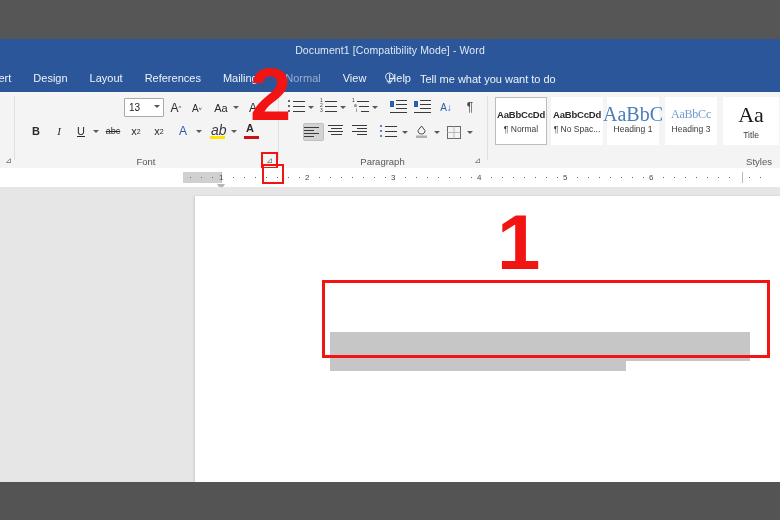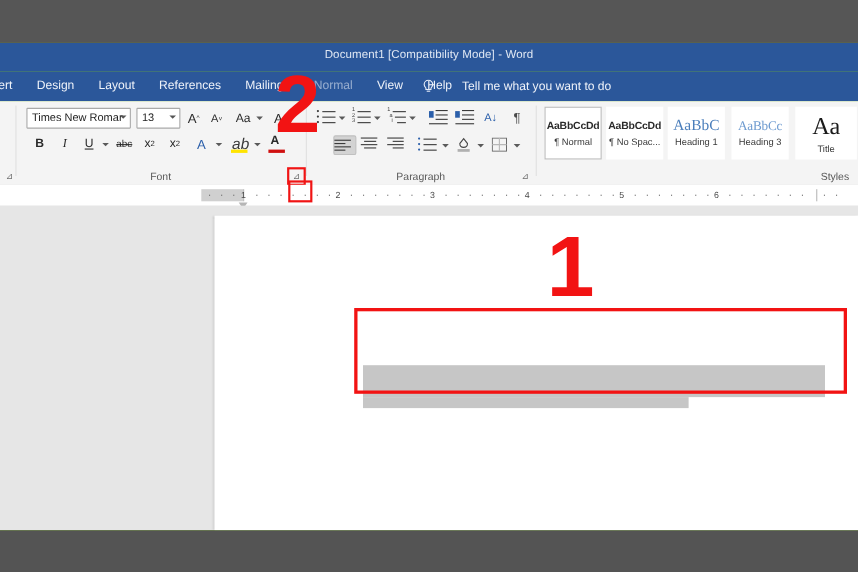--- a/index.html
+++ b/index.html
@@ -83,21 +83,21 @@
   .indenticon s{position:absolute;background:#2b5faa;text-decoration:none;}
 
   
   .stylebox{
     position:absolute;top:5px;width:52px;height:48px;background:#fff;
     display:flex;flex-direction:column;align-items:center;justify-content:center;
     cursor:pointer;box-sizing:border-box;
   }
   .stylebox.sel{border:1px solid #bcbcbc;}
   .st-prev{font-size:9.5px;font-weight:bold;color:#2a2a2a;letter-spacing:-.2px;line-height:13px;}
-  .st-prev.h1{font-size:14px;font-weight:normal;color:#4a7ebb;font-family:"Liberation Serif",serif;letter-spacing:0;}
+  .st-prev.h1{font-size:20px;font-weight:normal;color:#4a7ebb;font-family:"Liberation Serif",serif;letter-spacing:0;}
   .st-prev.h2{font-size:12px;font-weight:normal;color:#6e9bd0;font-family:"Liberation Serif",serif;}
   .st-prev.ti{font-size:22px;font-weight:normal;color:#1a1a1a;font-family:"Liberation Serif",serif;line-height:24px;}
   .st-name{font-size:8.5px;color:#3a3a3a;margin-top:3px;white-space:nowrap;}
 
   
   .ruler{position:absolute;left:0;top:129px;width:780px;height:19px;background:#fff;border-bottom:1px solid #e3e3e3;}
   .ruler-track{position:absolute;left:183px;top:4px;height:11px;right:0;}
   .ruler-gray{position:absolute;top:0;height:11px;background:#d0d0d0;}
   .ruler-white{position:absolute;top:0;height:11px;background:#fff;border-left:1px solid #b8b8b8;border-right:1px solid #b8b8b8;}
   .rnum{position:absolute;top:0;font-size:8px;color:#4a4a4a;line-height:11px;}
@@ -163,24 +163,20 @@
       </div>
     </div>
 
     <div class="ribbon">
       <div class="ribbon-inner">
 
         <div class="grp-sep" style="left:14px;"></div>
         <div class="grp-sep" style="left:278px;"></div>
         <div class="grp-sep" style="left:487px;"></div>
 
-        <div class="fontname">
-          <span class="cv">Times New Romar</span>
-          <span class="caret"></span>
-        </div>
         <div class="fontsize">
           <span>13</span>
           <span class="caret"></span>
         </div>
 
         <div class="ic" style="left:168px;top:7px;width:16px;height:17px;font-size:12px;">
           <span>A</span>
             <sup style="font-size:6px;">^</sup>
         </div>
         <div class="ic" style="left:189px;top:8px;width:16px;height:17px;font-size:10px;">

